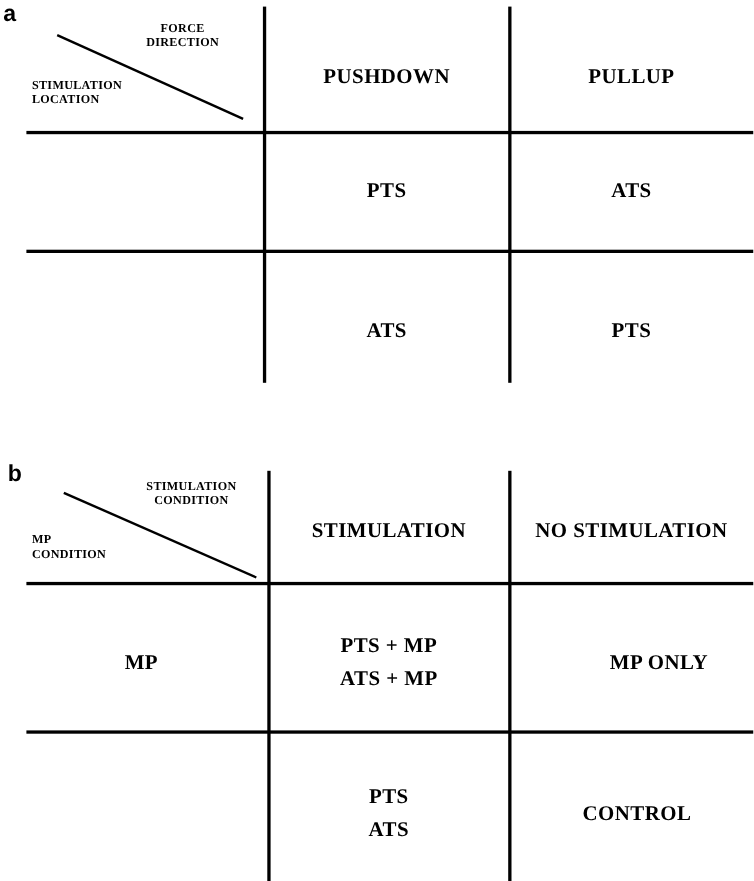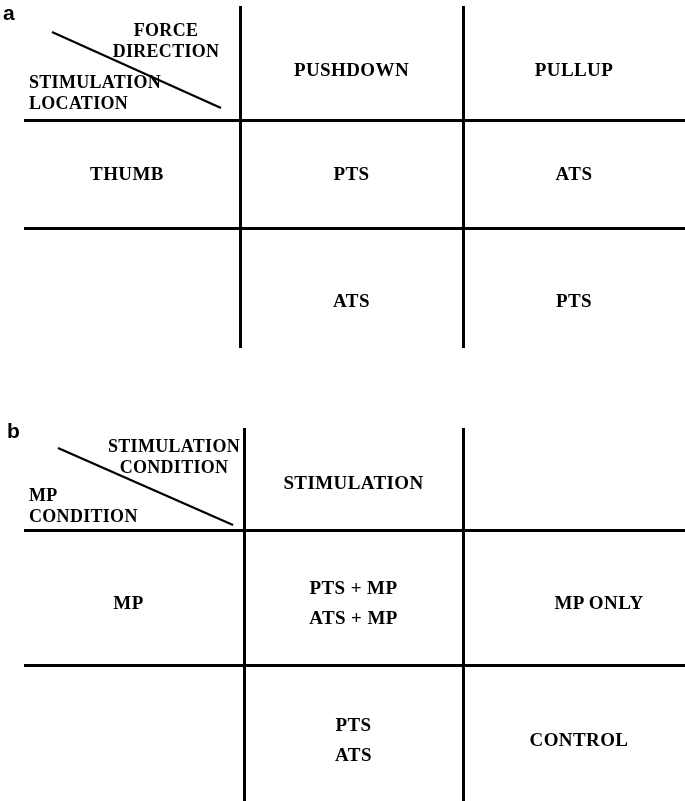--- a/index.html
+++ b/index.html
@@ -68,21 +68,21 @@
     line-height: 1.05;
     letter-spacing: 0.4px;
   }
   .cell.two-line { gap: 10px; text-align: center; }
   .cell .cell-line { white-space: nowrap; }
 
   
   .corner-cap {
     position: absolute;
     font-weight: bold;
-    font-size: 18px;
+    font-size: 11px;
     line-height: 1.18;
     letter-spacing: 0.3px;
     white-space: pre-line;
   }
   .corner-cap.cap-top { text-align: center; }
   .corner-cap.cap-bottom { text-align: left; }
 </style>
 </head>
 <body>
 
@@ -103,23 +103,20 @@
   <div class="corner-cap cap-bottom" style="left:29px; top:72px; width:150px;">STIMULATION
 LOCATION</div>
 
   <div class="cell" style="left:463px; top:50px; width:222px; height:40px;">
     <span class="cell-line">PULLUP</span>
   </div>
   <div class="cell" style="left:240px; top:50px; width:223px; height:40px;">
     <span class="cell-line">PUSHDOWN</span>
   </div>
 
-  <div class="cell" style="left:14px; top:153px; width:226px; height:42px;">
-    <span class="cell-line">THUMB</span>
-  </div>
   <div class="cell" style="left:240px; top:153px; width:223px; height:42px;">
     <span class="cell-line">PTS</span>
   </div>
   <div class="cell" style="left:463px; top:153px; width:222px; height:42px;">
     <span class="cell-line">ATS</span>
   </div>
 
   <div class="cell" style="left:240px; top:280px; width:223px; height:42px;">
     <span class="cell-line">ATS</span>
   </div>
@@ -141,20 +138,23 @@
     <line x1="58" y1="38" x2="233" y2="115"></line>
   </svg>
   <div class="corner-cap cap-top" style="left:104px; top:26px; width:140px;">STIMULATION
 CONDITION</div>
   <div class="corner-cap cap-bottom" style="left:29px; top:75px; width:150px;">MP
 CONDITION</div>
 
   <div class="cell" style="left:244px; top:53px; width:219px; height:40px;">
     <span class="cell-line">STIMULATION</span>
   </div>
+  <div class="cell" style="left:463px; top:53px; width:222px; height:40px;">
+    <span class="cell-line">NO STIMULATION</span>
+  </div>
 
   <div class="cell" style="left:14px; top:172px; width:229px; height:42px;">
     <span class="cell-line">MP</span>
   </div>
   <div class="cell two-line" style="left:244px; top:160px; width:219px; height:66px;">
     <span class="cell-line">PTS + MP</span>
     <span class="cell-line">ATS + MP</span>
   </div>
   <div class="cell" style="left:484px; top:172px; width:230px; height:42px;">
     <span class="cell-line">MP ONLY</span>

